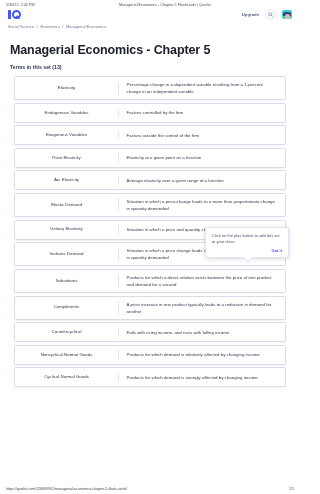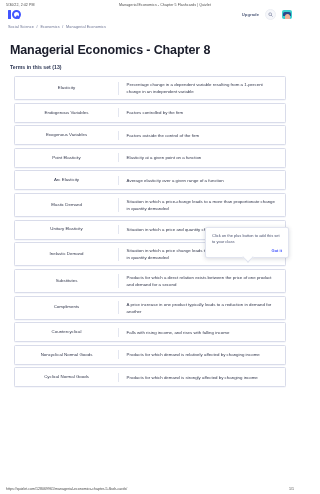--- a/index.html
+++ b/index.html
@@ -269,21 +269,21 @@
 </div>
 
 <div class="breadcrumb">
   <span class="crumb">Social Science</span>
   <span class="sep">/</span>
   <span class="crumb">Economics</span>
   <span class="sep">/</span>
   <span class="crumb">Managerial Economics</span>
 </div>
 
-<div class="page-title">Managerial Economics - Chapter 8</div>
+<div class="page-title">Managerial Economics - Chapter 5</div>
 <div class="terms-count">Terms in this set (13)</div>
 
 <div class="terms-list">
 
   <div class="term-row">
     <div class="term-name">Elasticity</div>
     <div class="term-divider"></div>
     <div class="term-def">Percentage change in a dependent variable resulting from a 1-percent change in an independent variable</div>
   </div>
 

